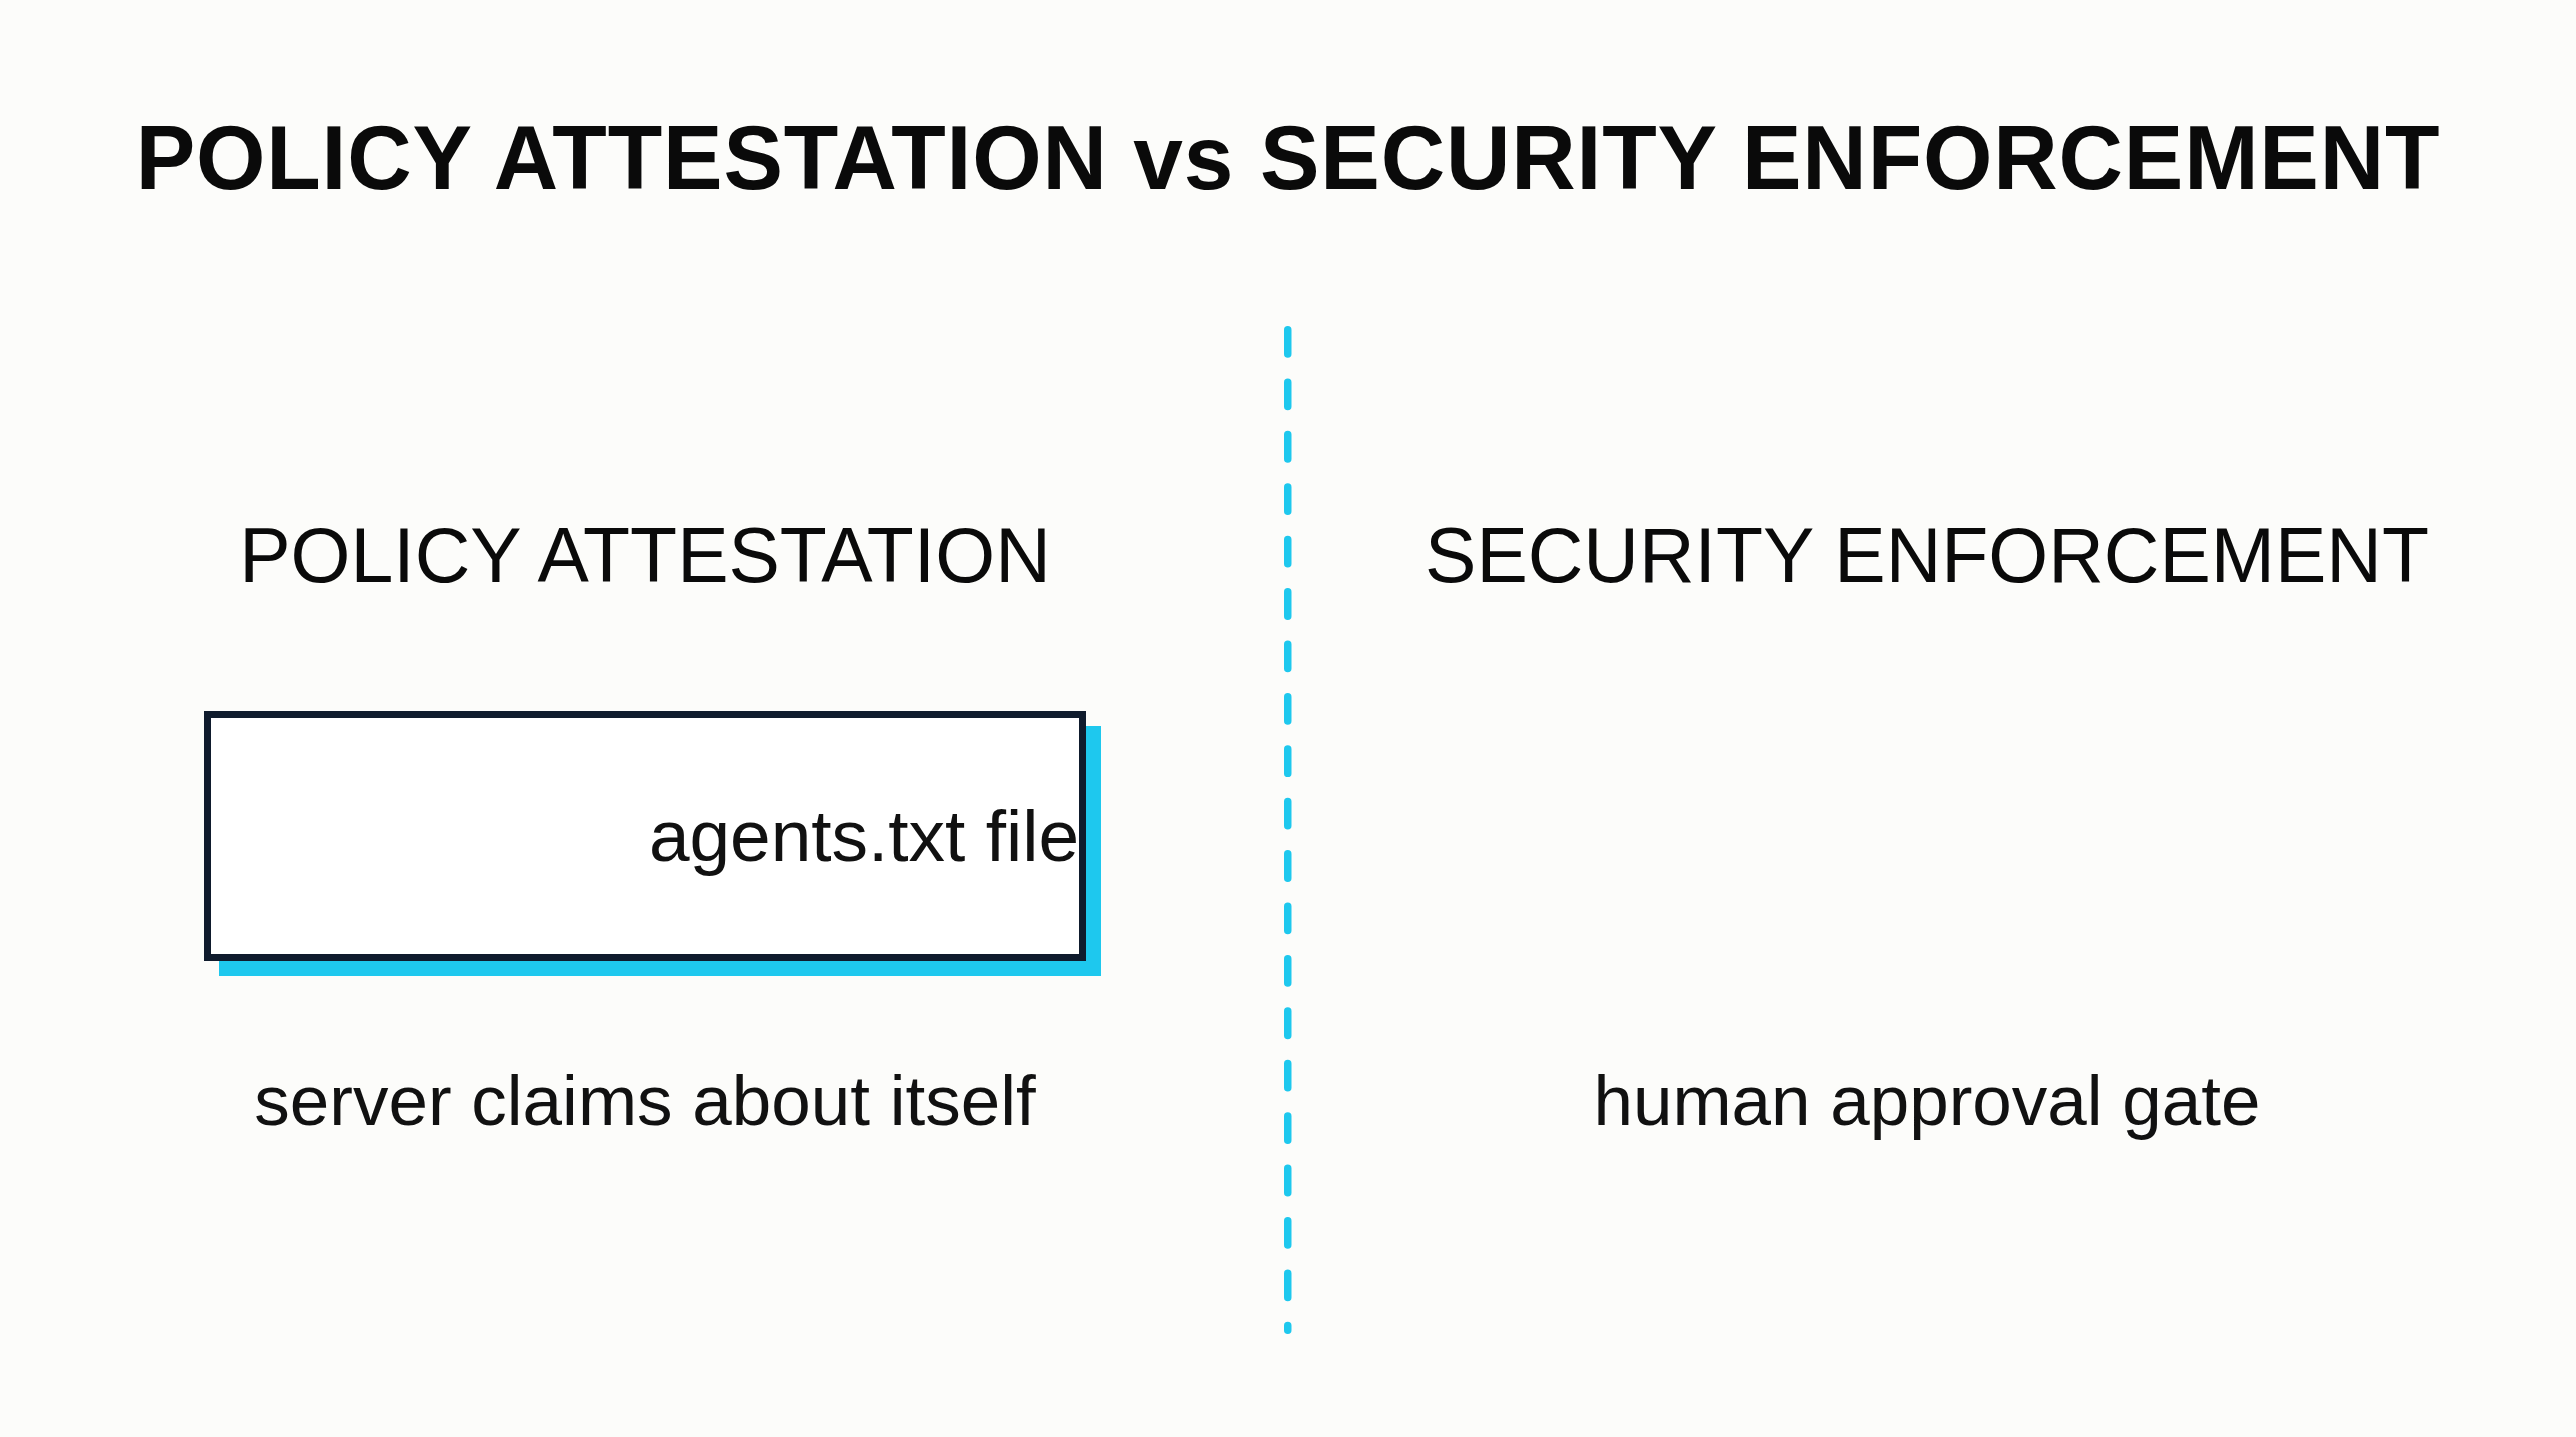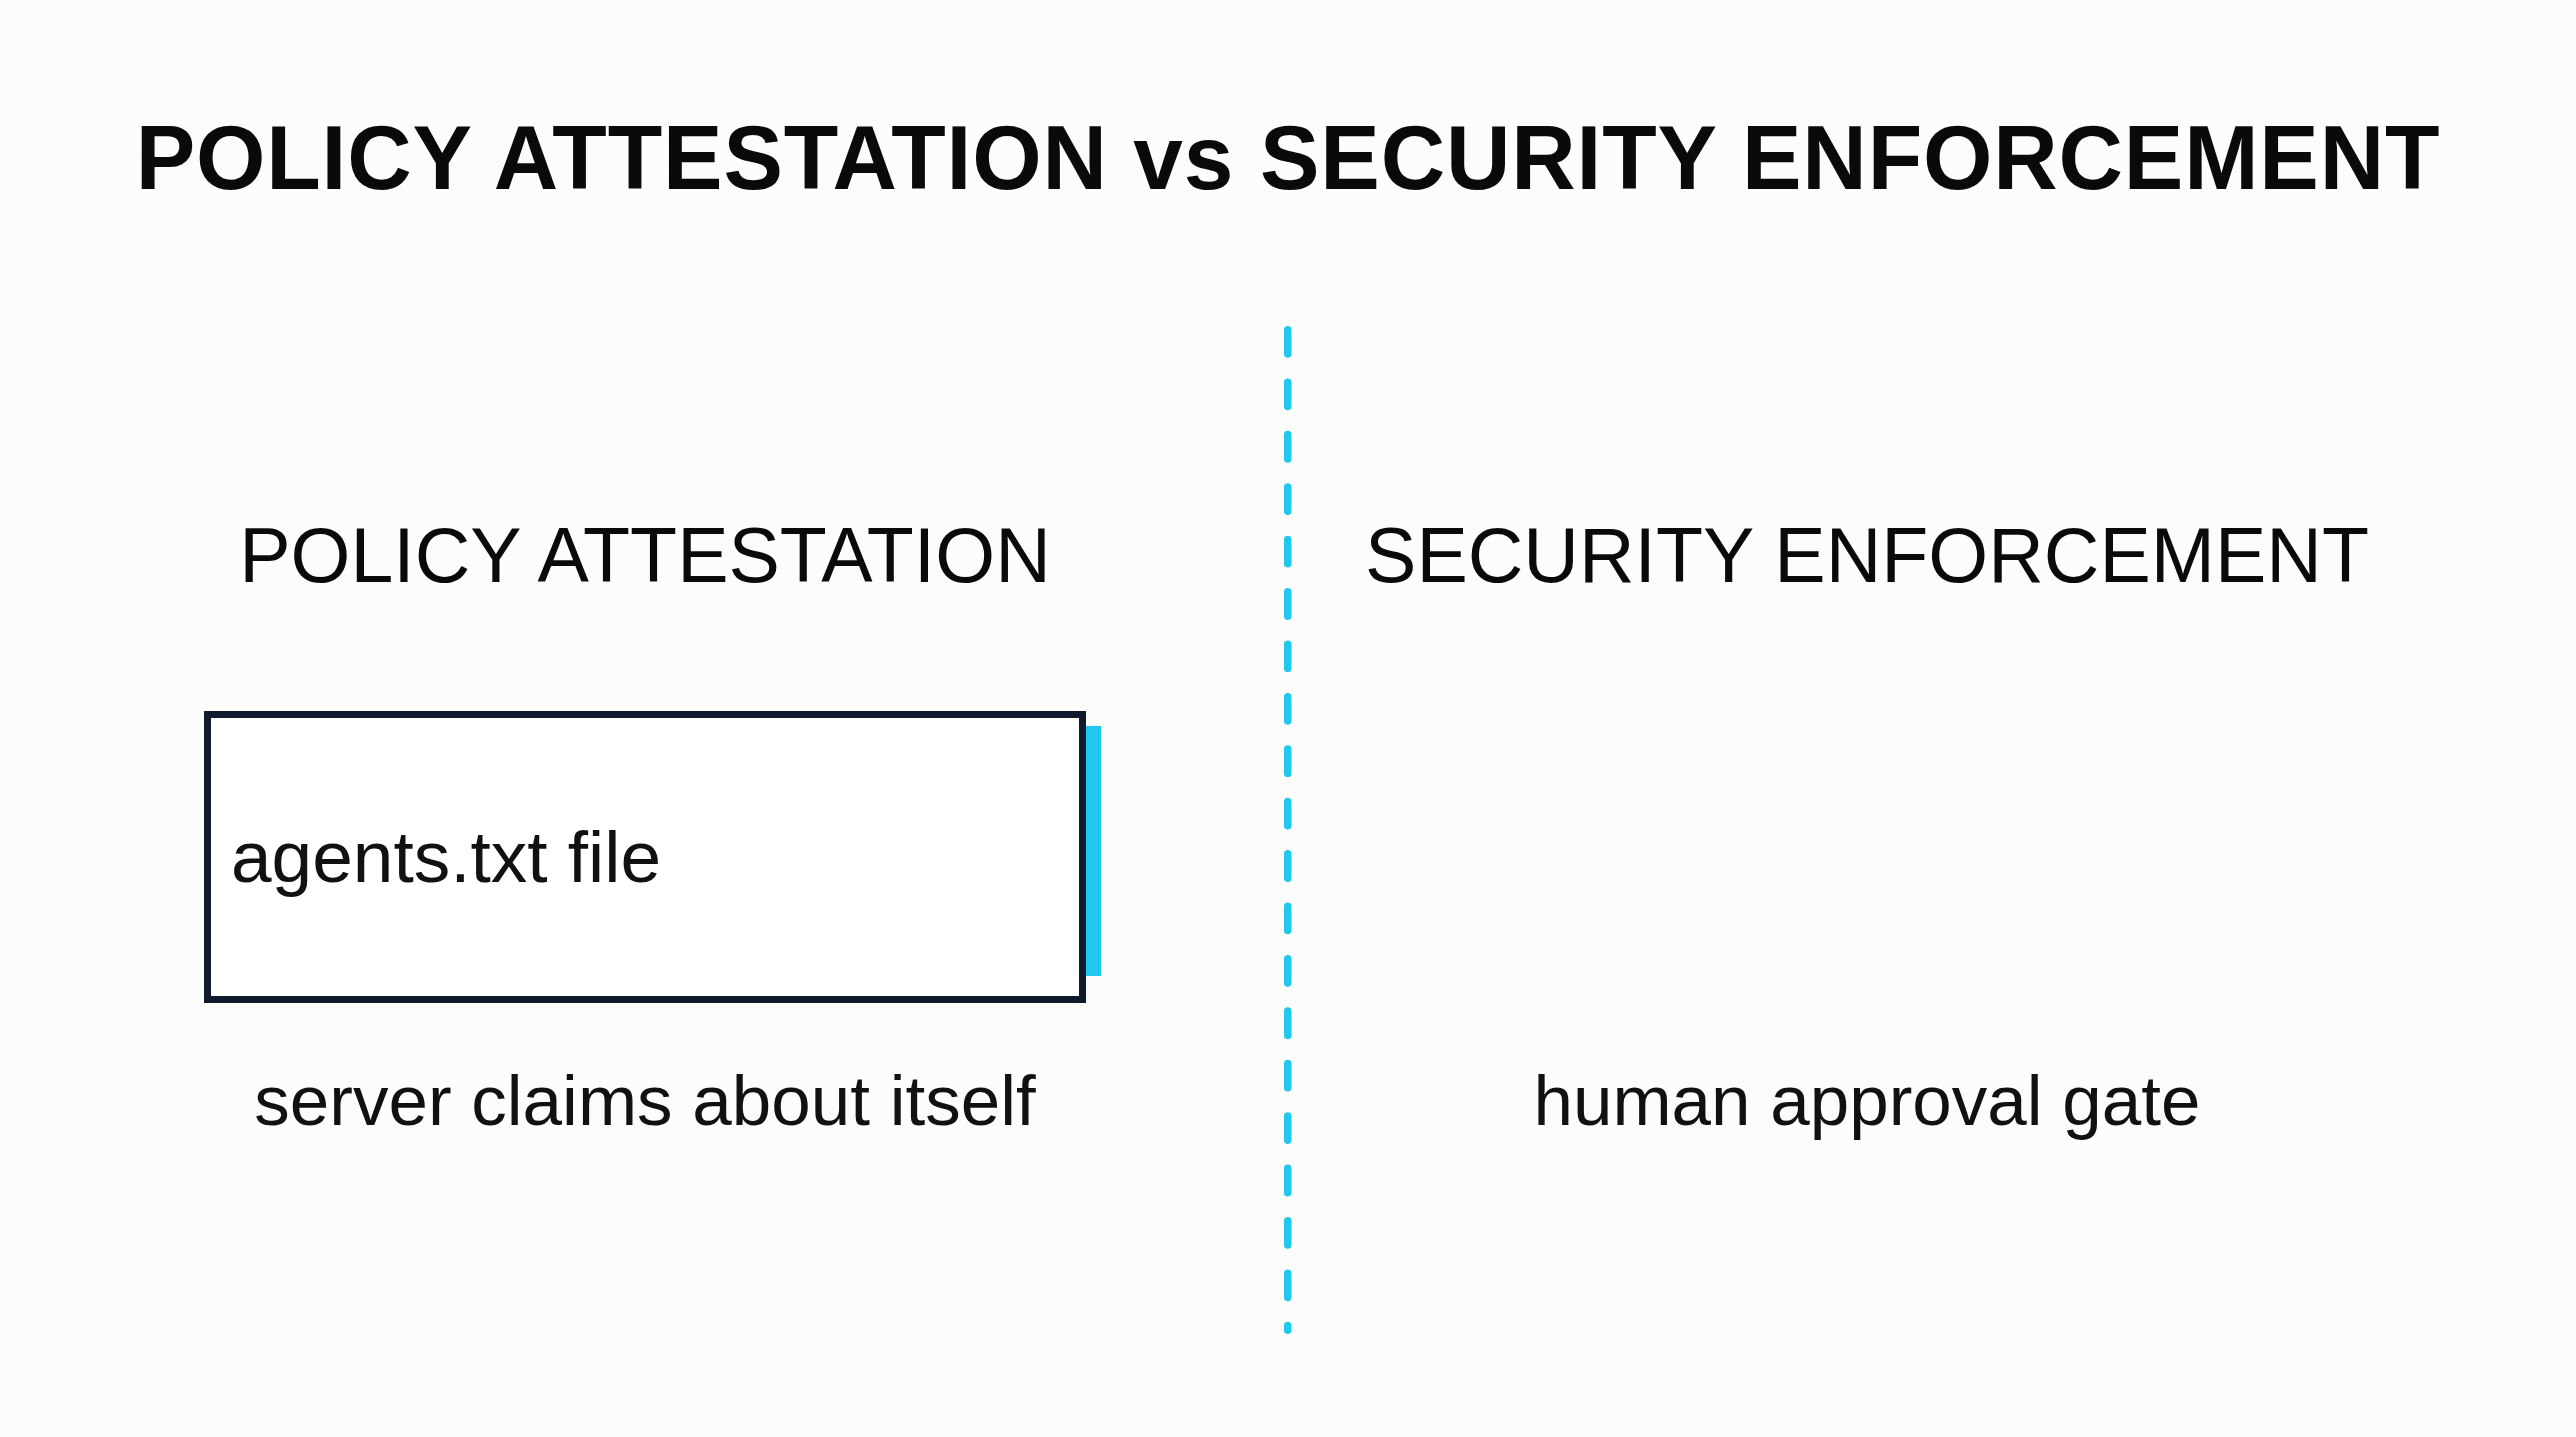--- a/index.html
+++ b/index.html
@@ -28,21 +28,21 @@
     white-space: nowrap;
     transform: scaleX(0.98);
   }
   .column {
     position: absolute;
     top: 0;
     width: 1030px;
     height: 1438px;
   }
   .column.left { left: 130px; }   
-  .column.right { left: 1352px; } 
+  .column.right { left: 1412px; } 
 
   .heading {
     position: absolute;
     left: 0;
     width: 100%;
     top: 510px;
     text-align: center;
     font-weight: 400;
     font-size: 77px;
     line-height: 90px;
@@ -61,27 +61,27 @@
     top: 15px;
     width: 882px;
     height: 250px;
     background: var(--accent);
   }
   .card {
     position: absolute;
     left: 0;
     top: 0;
     width: 882px;
-    height: 292px;
+    height: 250px;
     box-sizing: border-box;
     border: 7.5px solid var(--border);
     background: #ffffff;
     display: flex;
     align-items: center;
-    justify-content: flex-start;
+    justify-content: flex-end;
     padding-left: 20px;
   }
   .card-label {
     font-size: 73px;
     line-height: 84px;
     font-weight: 400;
     white-space: nowrap;
     color: #111;
   }
   .caption {

